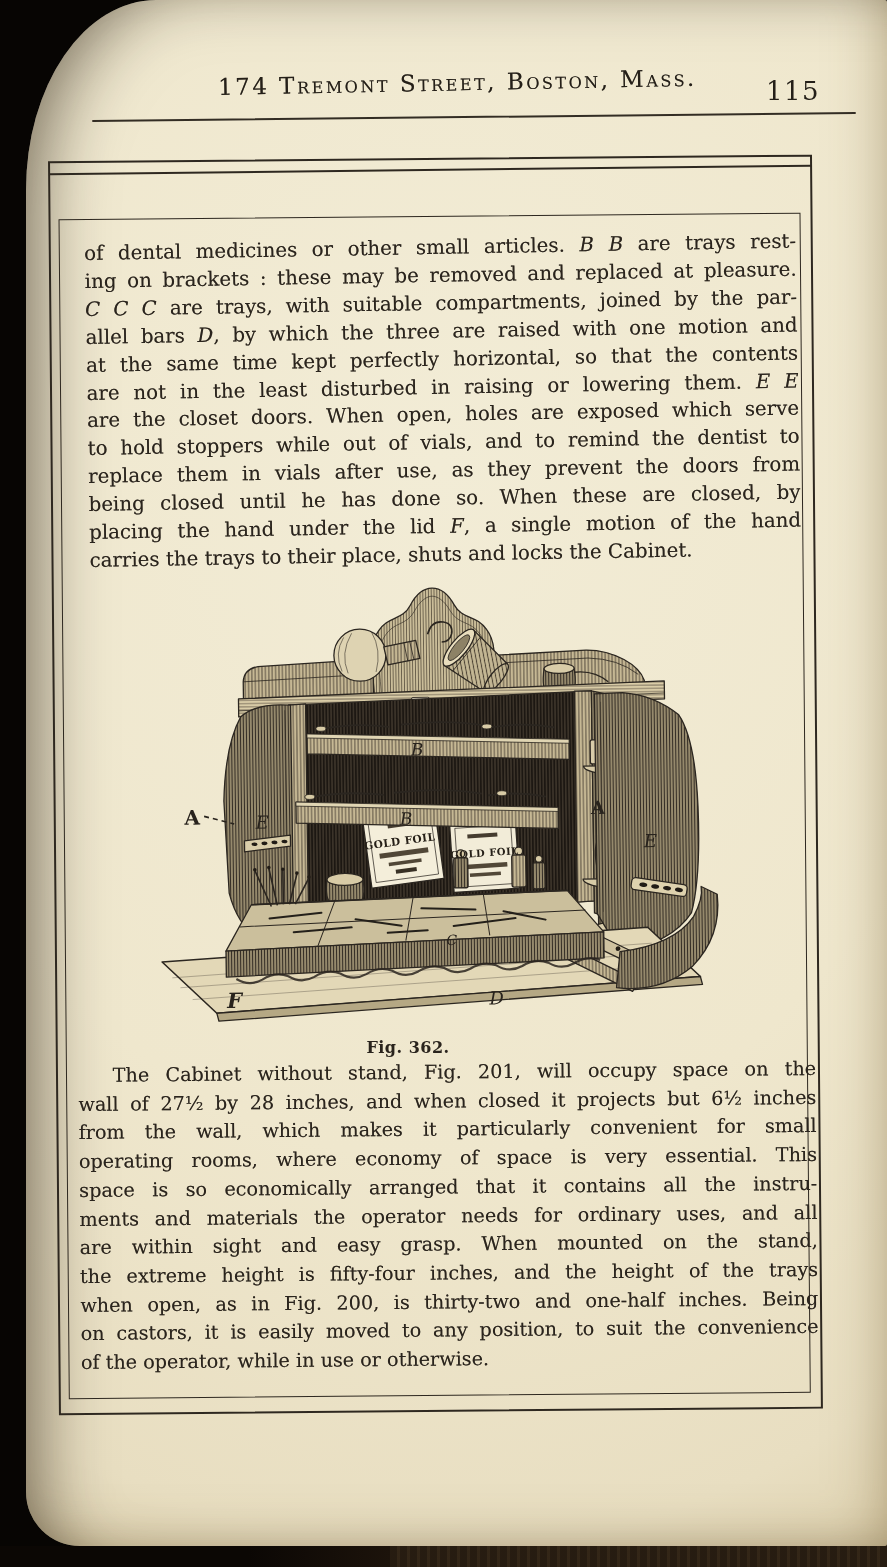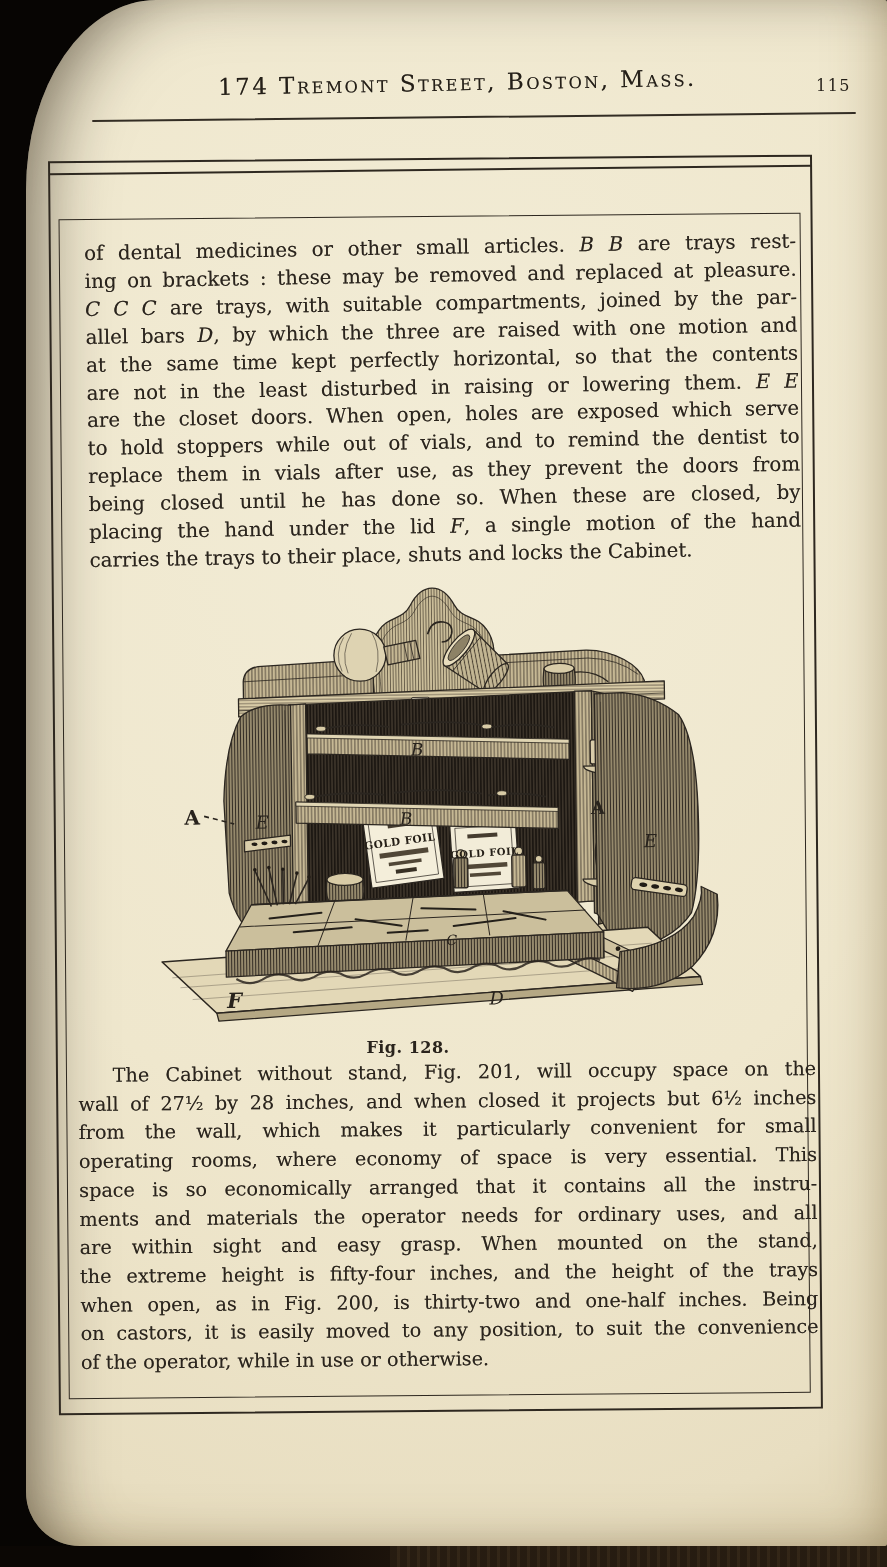--- a/index.html
+++ b/index.html
@@ -9,21 +9,21 @@
         background:radial-gradient(130% 90% at 48% 30%, #f2ecd6 0%, #efe7cd 50%, #e8dec1 78%, #d9cba6 95%, #ccbc94 100%);
         border-radius:130px 2px 2px 54px / 190px 2px 2px 54px;
         box-shadow: inset 46px 12px 70px -34px rgba(30,18,6,0.55),
                     inset -26px -20px 60px -30px rgba(110,85,40,0.5);}
   .book-edge{position:absolute;left:0;top:1546px;width:887px;height:21px;
         background:linear-gradient(90deg,#0b0704 0 28%,#1c130b 44%,#30241536 0),
                    repeating-linear-gradient(90deg,#241a10 0 7px,#342718 7px 10px);}
   .hdr-title{position:absolute;left:192px;top:74px;font-size:23px;font-variant:small-caps;
         letter-spacing:2.5px;color:#241f18;transform:rotate(-1.1deg);transform-origin:0 50%;
         text-shadow:0 0 .5px rgba(42,36,29,.55);}
-  .hdr-num{position:absolute;left:790px;top:76px;font-size:16px;letter-spacing:1.5px;color:#241f18;}
+  .hdr-num{position:absolute;left:740px;top:76px;font-size:26px;letter-spacing:1.5px;color:#241f18;}
   .hdr-rule{position:absolute;left:66px;top:116px;width:764px;height:2px;background:#332d24;
         transform:rotate(-0.6deg);border-radius:2px;}
   .frame-outer{position:absolute;left:22px;top:158px;width:760px;height:1250px;
         border:2.4px solid #2e2820;transform:rotate(-0.5deg);transform-origin:50% 0;}
   .frame-outer::before{content:'';position:absolute;left:-1px;right:-1px;top:9px;height:1.6px;
         background:#2e2820;transform:rotate(-0.15deg);}
   .frame-inner{position:absolute;left:8px;top:56px;right:10px;bottom:14px;border:1.7px solid #2e2820;}
   .para{position:absolute;color:#2a241d;text-shadow:0 0 .5px rgba(42,36,29,.5);}
   .para em{font-style:italic;}
   .para1{left:58px;top:240px;width:712px;font-size:19.8px;line-height:27.9px;
@@ -248,21 +248,21 @@
           <text x="500" y="266" font-size="18" font-style="italic" text-anchor="middle">E</text>
           <text x="300" y="361" font-size="14" font-style="italic" text-anchor="middle">C</text>
           <text x="344" y="421" font-size="18" font-style="italic" text-anchor="middle">D</text>
           <text x="82" y="421" font-size="21" font-style="italic" font-weight="bold" text-anchor="middle">F</text>
           <text x="250" y="260" font-size="10.5" font-weight="bold" letter-spacing="0.5" text-anchor="middle" fill="#262018" transform="rotate(-7 252 262)">GOLD FOIL</text>
           <text x="334" y="273" font-size="10" font-weight="bold" letter-spacing="0.5" text-anchor="middle" fill="#262018" transform="rotate(-3 333 272)">GOLD FOIL</text>
         </g>
       </svg>
     </div>
 
-    <div class="fig-caption">Fig. 128.</div>
+    <div class="fig-caption">Fig. 362.</div>
 
     <div class="para para2">
         <div class="tline indent"><span>The Cabinet without stand, Fig. 201, will occupy space on the</span></div>
         <div class="tline"><span>wall of 27½ by 28 inches, and when closed it projects but 6½ inches</span></div>
         <div class="tline"><span>from the wall, which makes it particularly convenient for small</span></div>
         <div class="tline"><span>operating rooms, where economy of space is very essential.  This</span></div>
         <div class="tline"><span>space is so economically arranged that it contains all the instru-</span></div>
         <div class="tline"><span>ments and materials the operator needs for ordinary uses, and all</span></div>
         <div class="tline"><span>are within sight and easy grasp.  When mounted on the stand,</span></div>
         <div class="tline"><span>the extreme height is fifty-four inches, and the height of the trays</span></div>

